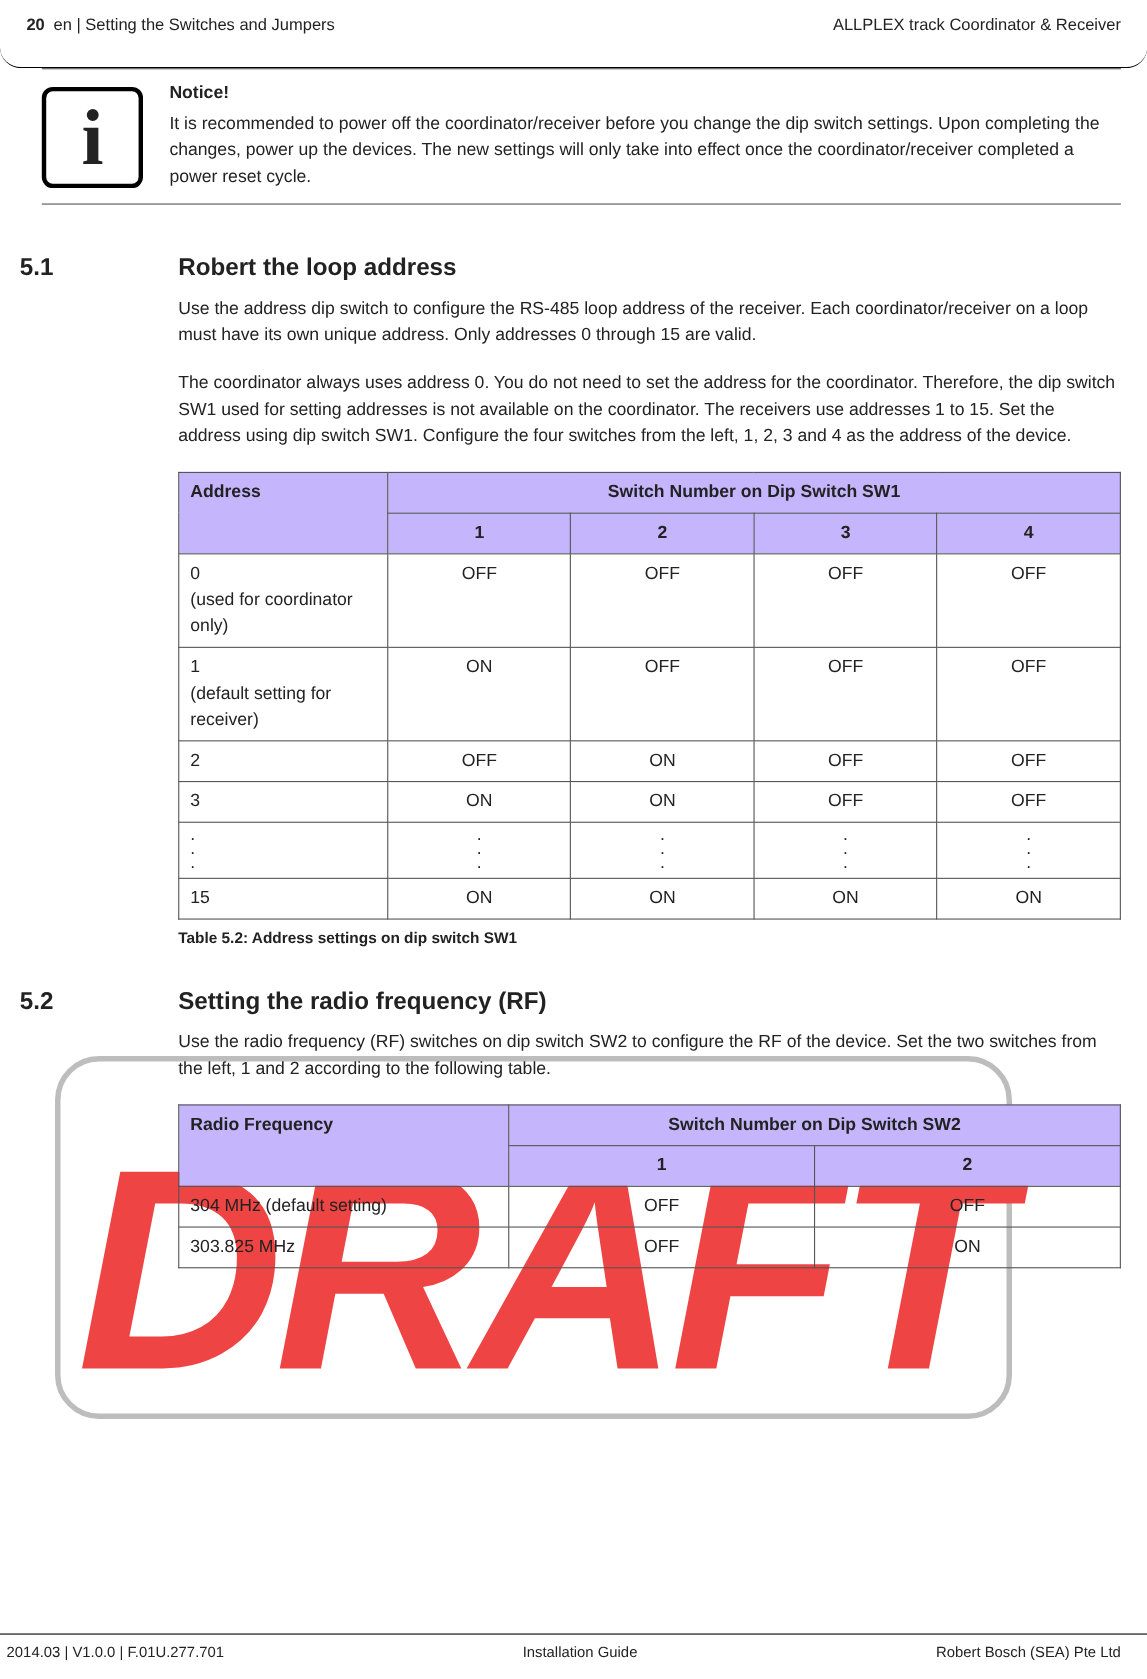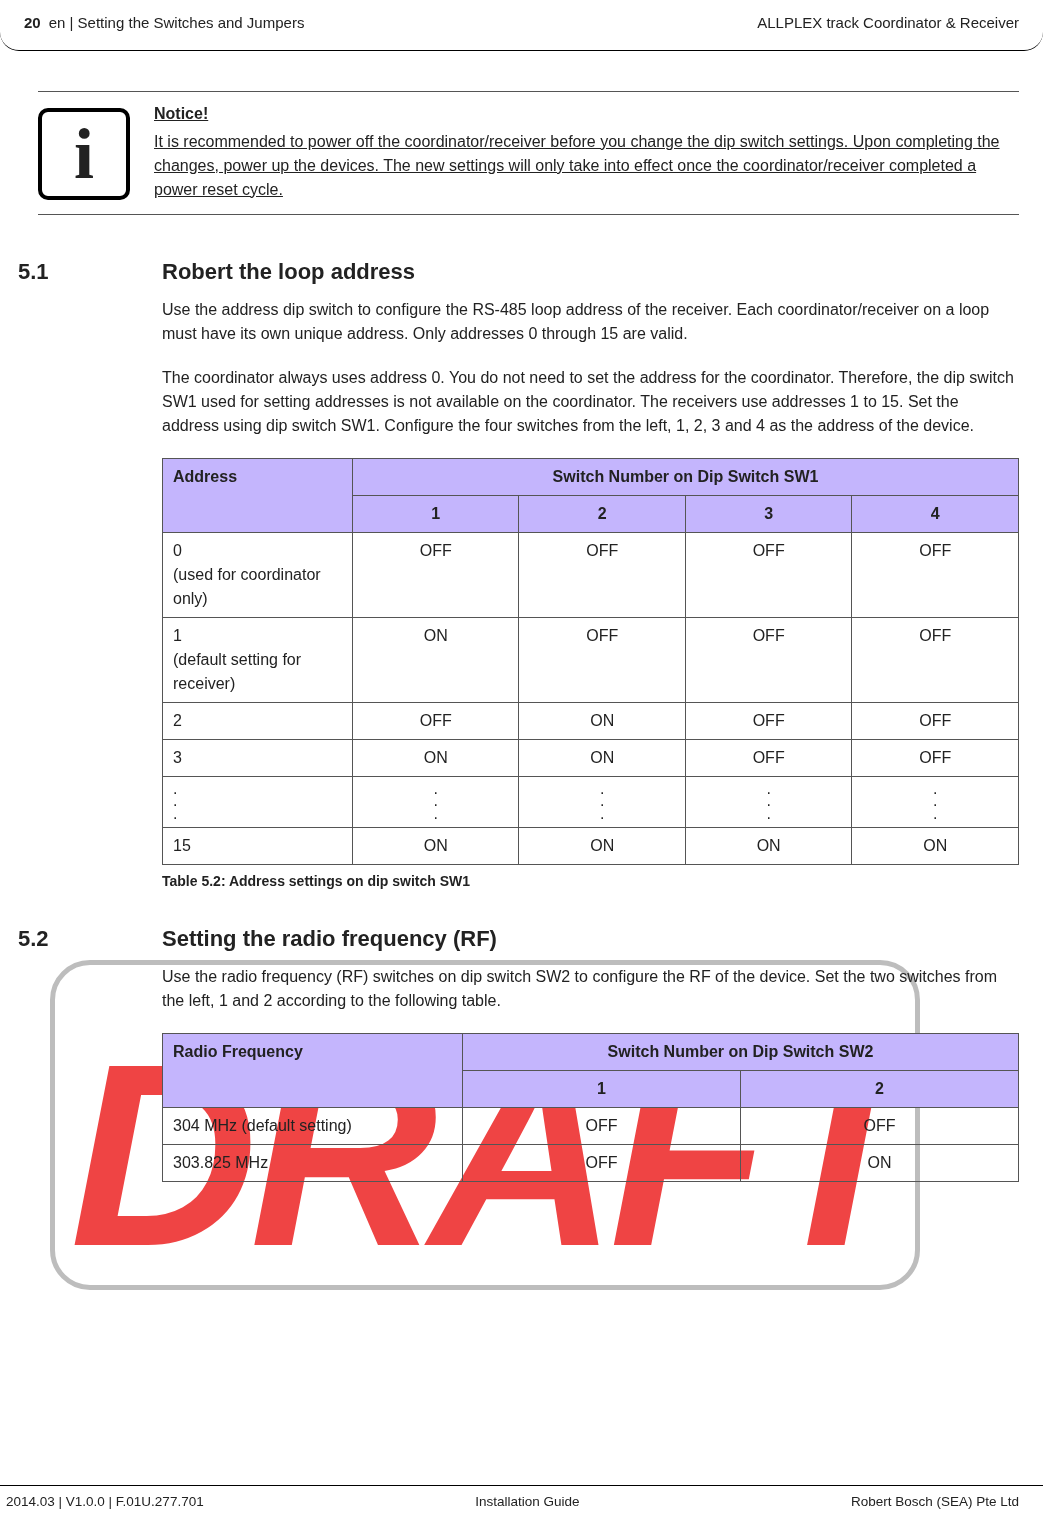--- a/index.html
+++ b/index.html
@@ -10,23 +10,22 @@
       width: 1043px;
       height: 1526px;
       position: relative;
       background: #fff;
       line-height: 1.5;
     }
     .header-row {
       display: flex;
       justify-content: space-between;
       align-items: baseline;
-      padding: 12px 24px 15px 24px;
+      padding: 12px 24px 26px 24px;
       border-bottom: 1.5px solid #000;
-      margin-bottom: 40px;
       border-radius: 19px;
     }
     .header-left { display: flex; gap: 8px; align-items: baseline; }
     .page-num { font-weight: bold; font-size: 15px; }
     .header-title { font-size: 15px; }
     .header-right { font-size: 15px; }
     .notice-block {
       display: flex;
       gap: 24px;
       margin: 0 24px 0 38px;
@@ -43,21 +42,21 @@
       justify-content: center;
       flex-shrink: 0;
       margin-top: 6px;
     }
     .info-glyph {
       font-family: Georgia, serif;
       font-weight: bold;
       font-size: 72px;
       line-height: 1;
     }
-    .notice-text { padding-right: 10px; text-decoration: underline; }
+    .notice-text { padding-right: 10px; }
     .notice-title { font-weight: bold; margin-bottom: 4px; }
     .section {
       display: flex;
       margin: 40px 24px 0 0;
     }
     .section-num {
       width: 162px;
       flex-shrink: 0;
       font-weight: bold;
       font-size: 22px;

